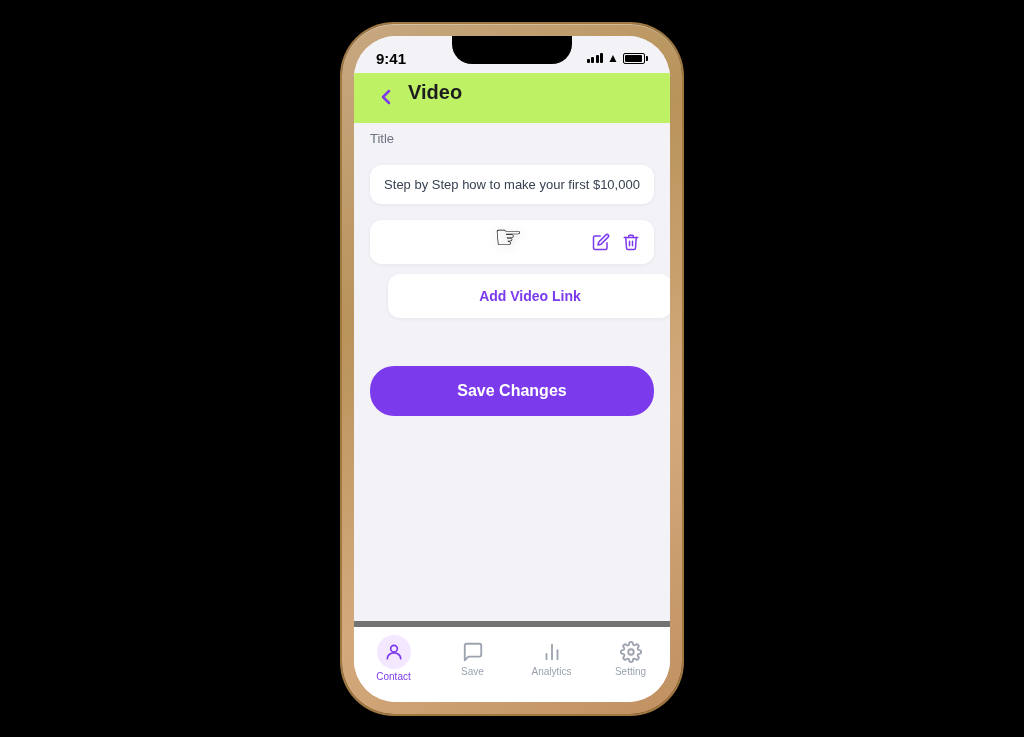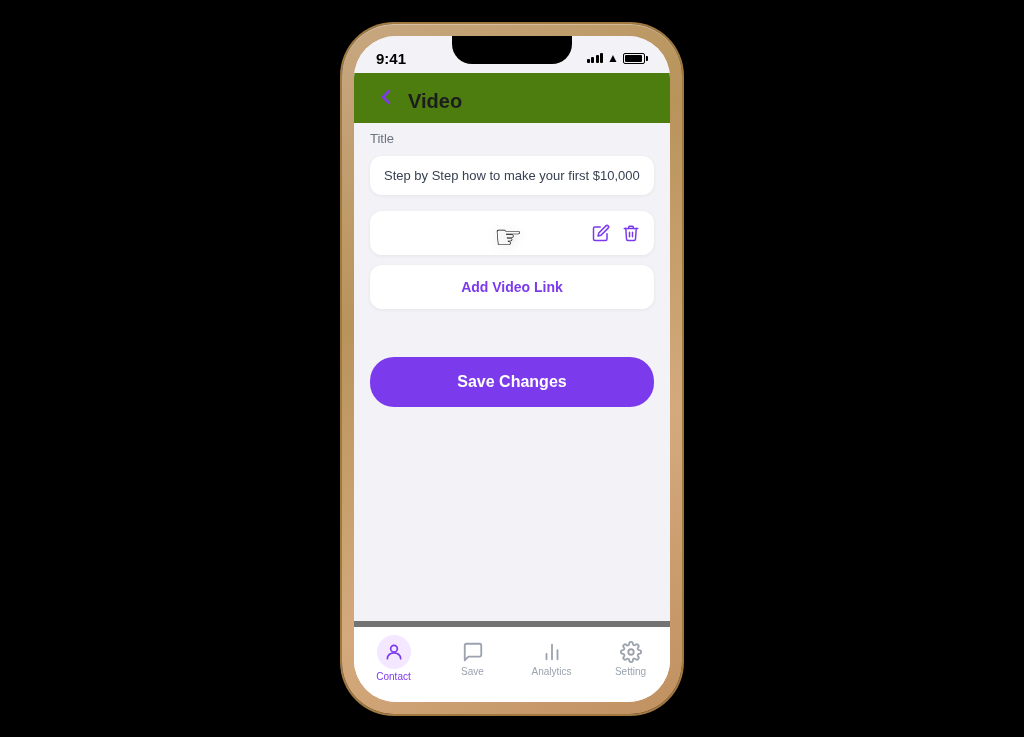--- a/index.html
+++ b/index.html
@@ -137,23 +137,23 @@
       flex: 1;
       display: flex;
       flex-direction: column;
       background: #f2f2f7;
       overflow: hidden;
     }
 
     
     .header {
       display: flex;
-      align-items: flex-end;
+      align-items: flex-start;
       padding: 8px 16px 10px;
-      background: #4d7c0f;
+      background: #bef264;
     }
 
     .back-btn {
       width: 32px;
       height: 32px;
       display: flex;
       align-items: center;
       justify-content: center;
       color: #7c3aed;
       font-size: 20px;
@@ -171,33 +171,34 @@
     
     .form-area {
       flex: 1;
       padding: 8px 16px;
       overflow-y: auto;
     }
 
     .field-label {
       font-size: 13px;
       color: #6b7280;
-      margin-bottom: 10px;
+      margin-bottom: 19px;
     }
 
     .text-input {
       width: 100%;
       background: #fff;
       border-radius: 12px;
       padding: 12px 14px;
       font-size: 13px;
       color: #374151;
       border: none;
       box-shadow: 0 1px 4px rgba(0,0,0,0.06);
       margin-bottom: 16px;
+      text-align: center;
     }
 
     .section-label {
       font-size: 13px;
       color: #6b7280;
       margin-bottom: 8px;
     }
 
     .video-link-item {
       background: #fff;
@@ -227,20 +228,21 @@
       border-radius: 12px;
       padding: 14px;
       text-align: center;
       color: #7c3aed;
       font-size: 14px;
       font-weight: 600;
       border: none;
       cursor: pointer;
       box-shadow: 0 1px 4px rgba(0,0,0,0.06);
       margin-bottom: 20px;
+      margin-left: 18px;
     }
 
     .save-changes-btn {
       width: 100%;
       background: #7c3aed;
       border-radius: 24px;
       padding: 16px;
       text-align: center;
       color: #fff;
       font-size: 16px;

